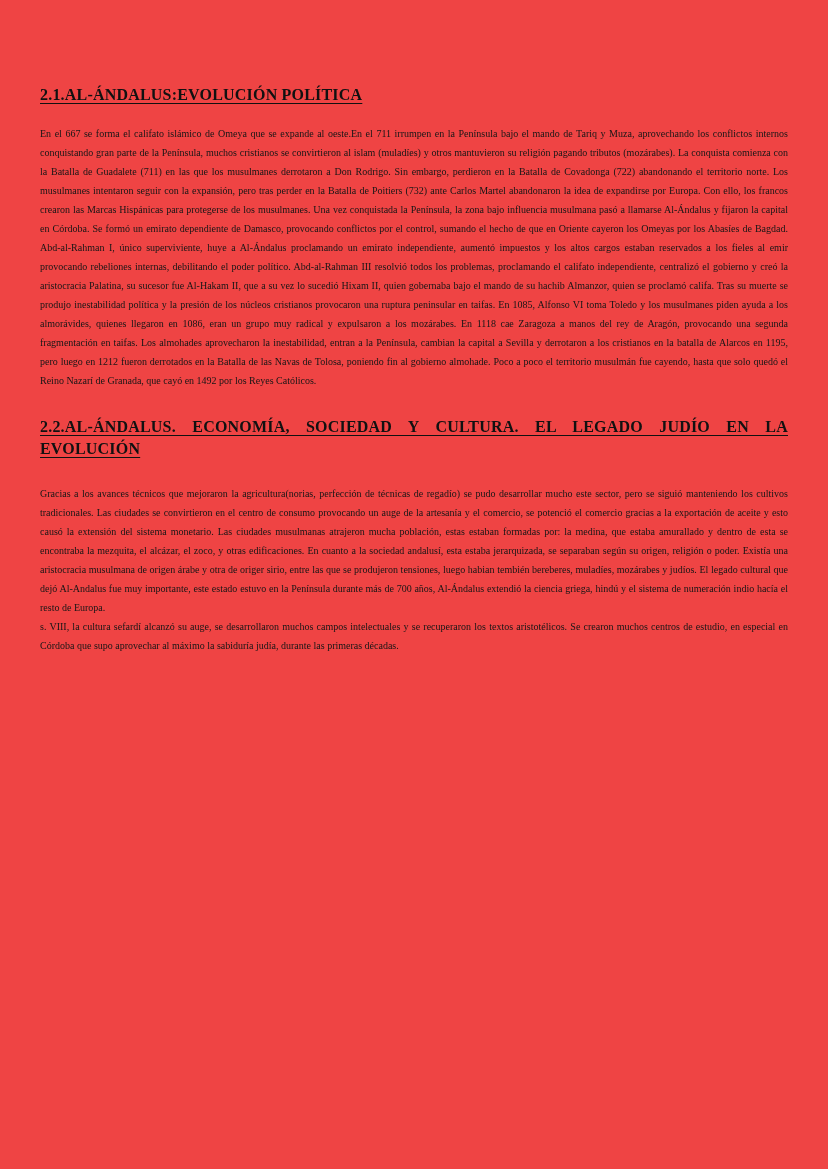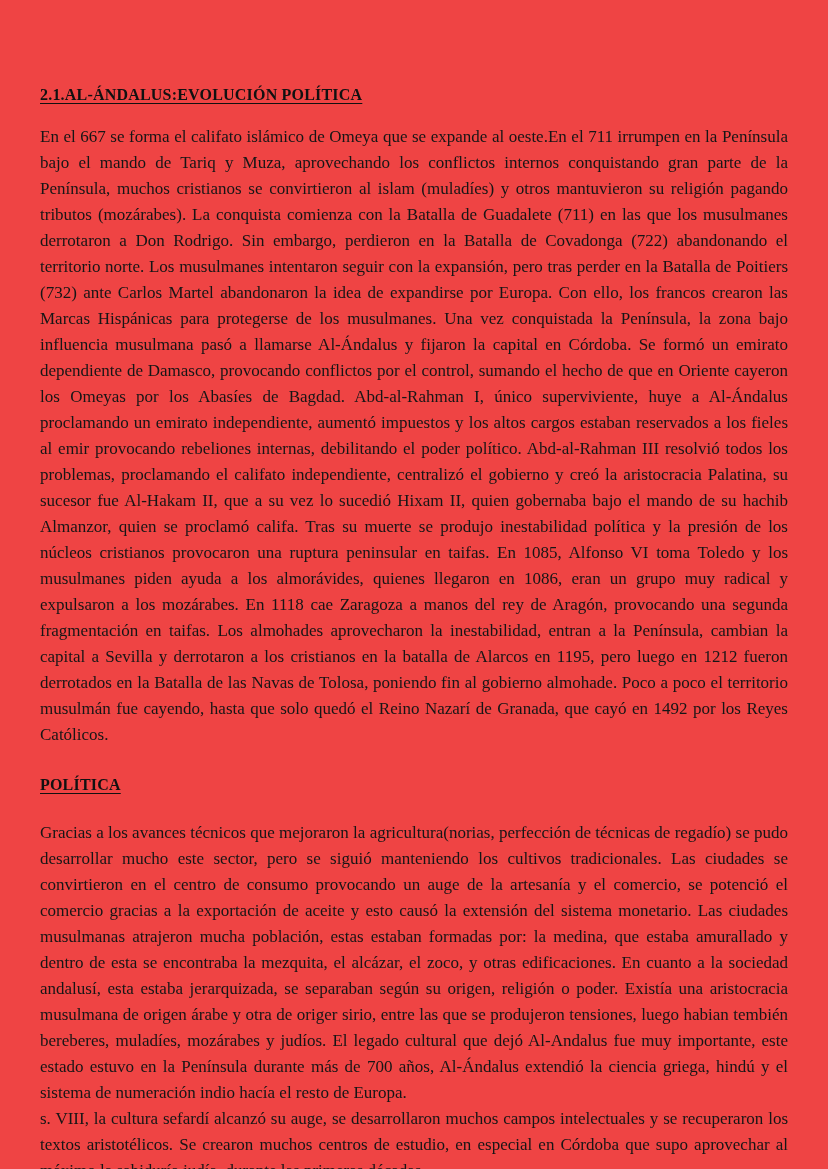--- a/index.html
+++ b/index.html
@@ -33,39 +33,40 @@
     text-underline-offset: 3px;
   }
   h2.heading .heading-line.stretch {
     text-align: justify;
     text-align-last: justify;
     word-spacing: 2px;
   }
   .section-2 h2.heading { margin-top: 26px; margin-bottom: 24px; }
   p.body-par {
     margin: 0;
-    font-size: 17px;
-    line-height: 26px;
+    font-size: 10px;
+    line-height: 19px;
     text-align: justify;
     color: #161616;
   }
 </style>
 </head>
 <body>
 
 <div class="page">
 
   <section class="section section-1">
     <h2 class="heading">
       <span class="heading-line">2.1.AL-ÁNDALUS:EVOLUCIÓN POLÍTICA</span>
     </h2>
     <p class="body-par">En el 667 se forma el califato islámico de Omeya que se expande al oeste.En el 711 irrumpen en la Península bajo el mando de Tariq y Muza, aprovechando los conflictos internos conquistando gran parte de la Península, muchos cristianos se convirtieron al islam (muladíes) y otros mantuvieron su religión pagando tributos (mozárabes). La conquista comienza con la Batalla de Guadalete (711) en las que los musulmanes derrotaron a Don Rodrigo. Sin embargo, perdieron en la Batalla de Covadonga (722) abandonando el territorio norte. Los musulmanes intentaron seguir con la expansión, pero tras perder en la Batalla de Poitiers (732) ante Carlos Martel abandonaron la idea de expandirse por Europa. Con ello, los francos crearon las Marcas Hispánicas para protegerse de los musulmanes. Una vez conquistada la Península, la zona bajo influencia musulmana pasó a llamarse Al-Ándalus y fijaron la capital en Córdoba. Se formó un emirato dependiente de Damasco, provocando conflictos por el control, sumando el hecho de que en Oriente cayeron los Omeyas por los Abasíes de Bagdad. Abd-al-Rahman I, único superviviente, huye a Al-Ándalus proclamando un emirato independiente, aumentó impuestos y los altos cargos estaban reservados a los fieles al emir provocando rebeliones internas, debilitando el poder político. Abd-al-Rahman III resolvió todos los problemas, proclamando el califato independiente, centralizó el gobierno y creó la aristocracia Palatina, su sucesor fue Al-Hakam II, que a su vez lo sucedió Hixam II, quien gobernaba bajo el mando de su hachib Almanzor, quien se proclamó califa. Tras su muerte se produjo inestabilidad política y la presión de los núcleos cristianos provocaron una ruptura peninsular en taifas. En 1085, Alfonso VI toma Toledo y los musulmanes piden ayuda a los almorávides, quienes llegaron en 1086, eran un grupo muy radical y expulsaron a los mozárabes. En 1118 cae Zaragoza a manos del rey de Aragón, provocando una segunda fragmentación en taifas. Los almohades aprovecharon la inestabilidad, entran a la Península, cambian la capital a Sevilla y derrotaron a los cristianos en la batalla de Alarcos en 1195, pero luego en 1212 fueron derrotados en la Batalla de las Navas de Tolosa, poniendo fin al gobierno almohade. Poco a poco el territorio musulmán fue cayendo, hasta que solo quedó el Reino Nazarí de Granada, que cayó en 1492 por los Reyes Católicos.</p>
   </section>
 
   <section class="section section-2">
     <h2 class="heading">
-      <span class="heading-line">POLÍTICA</span>
+      <span class="heading-line stretch">2.2.AL-ÁNDALUS. ECONOMÍA, SOCIEDAD Y CULTURA. EL LEGADO JUDÍO EN LA</span>
+      <span class="heading-line">EVOLUCIÓN</span>
     </h2>
     <p class="body-par">Gracias a los avances técnicos que mejoraron la agricultura(norias, perfección de técnicas de regadío) se pudo desarrollar mucho este sector, pero se siguió manteniendo los cultivos tradicionales. Las ciudades se convirtieron en el centro de consumo provocando un auge de la artesanía y el comercio, se potenció el comercio gracias a la exportación de aceite y esto causó la extensión del sistema monetario. Las ciudades musulmanas atrajeron mucha población, estas estaban formadas por: la medina, que estaba amurallado y dentro de esta se encontraba la mezquita, el alcázar, el zoco, y otras edificaciones. En cuanto a la sociedad andalusí, esta estaba jerarquizada, se separaban según su origen, religión o poder. Existía una aristocracia musulmana de origen árabe y otra de origer sirio, entre las que se produjeron tensiones, luego habian tembién bereberes, muladíes, mozárabes y judíos. El legado cultural que dejó Al-Andalus fue muy importante, este estado estuvo en la Península durante más de 700 años, Al-Ándalus extendió la ciencia griega, hindú y el sistema de numeración indio hacía el resto de Europa.</p>
     <p class="body-par">s. VIII, la cultura sefardí alcanzó su auge, se desarrollaron muchos campos intelectuales y se recuperaron los textos aristotélicos. Se crearon muchos centros de estudio, en especial en Córdoba que supo aprovechar al máximo la sabiduría judía, durante las primeras décadas.</p>
   </section>
 
 </div>
 
 </body></html>

